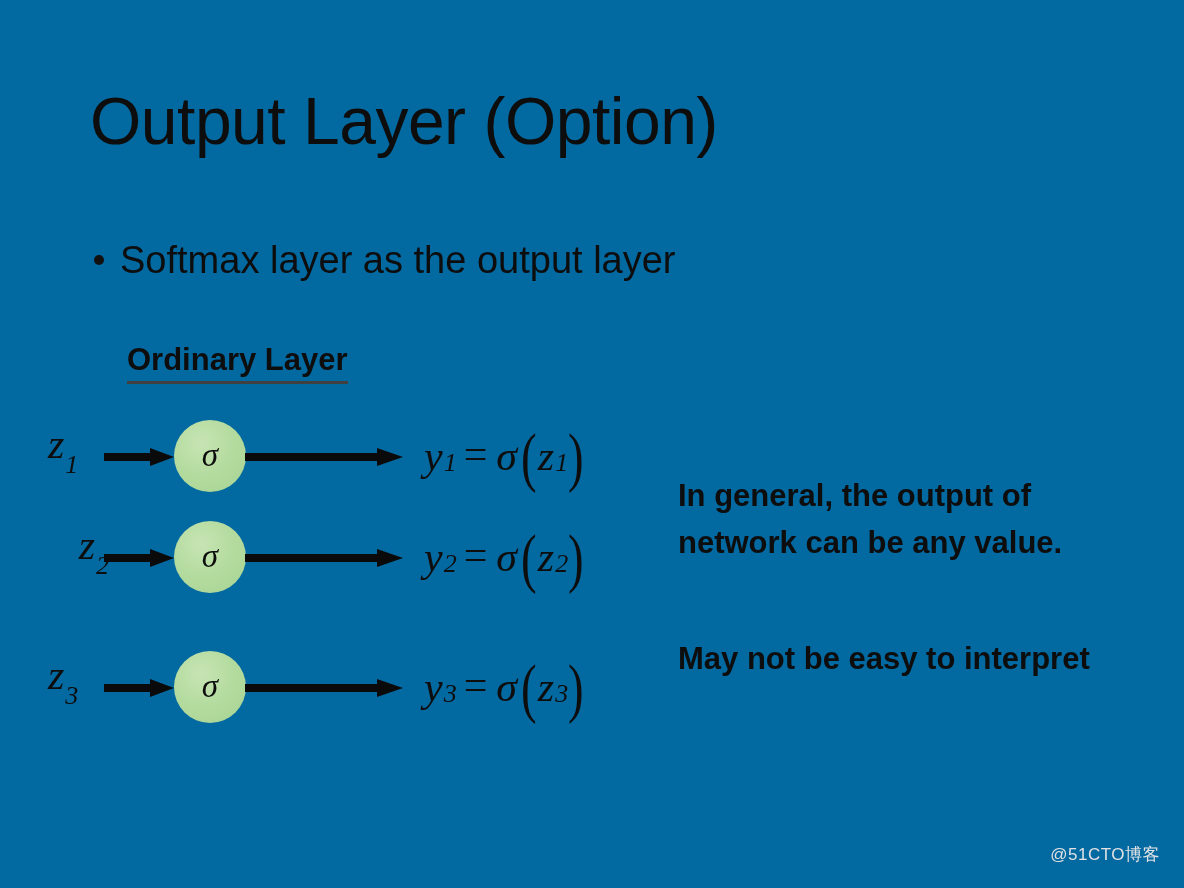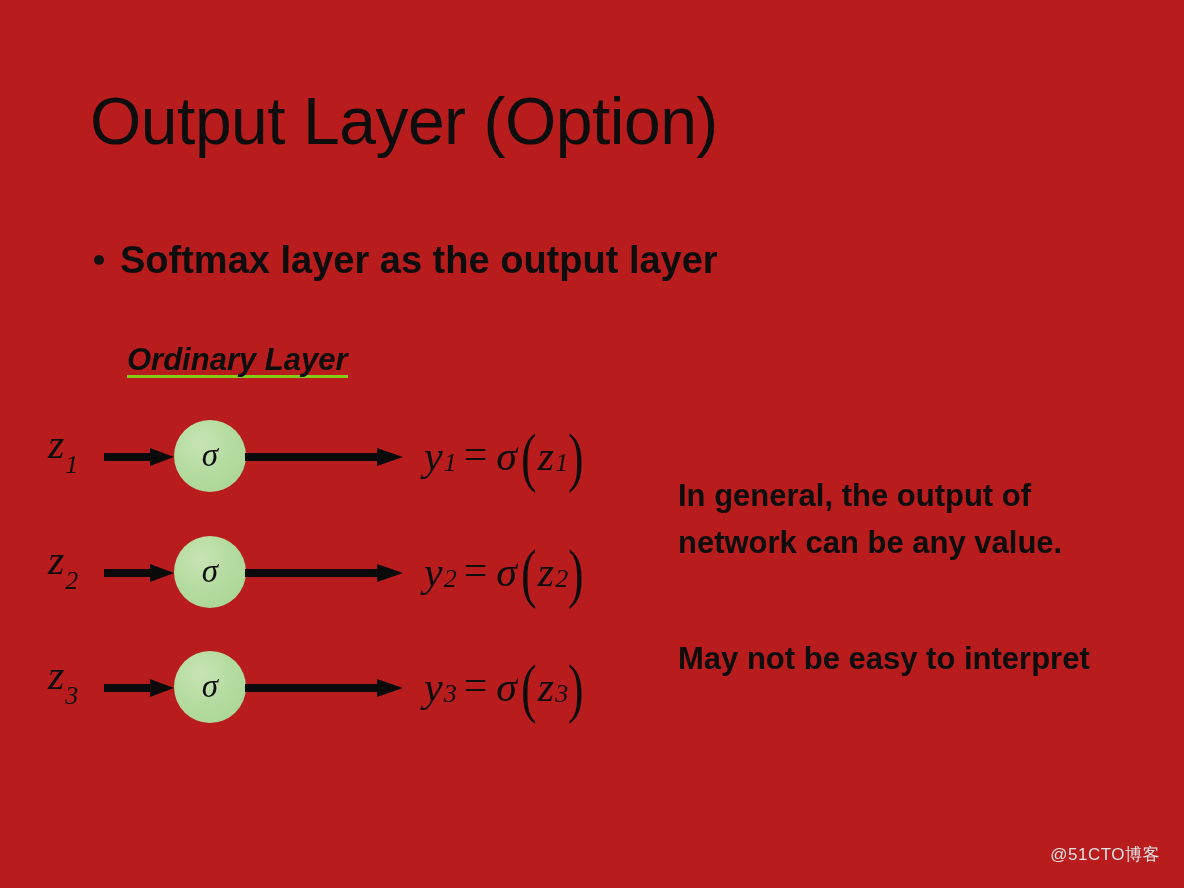--- a/index.html
+++ b/index.html
@@ -13,21 +13,21 @@
     position: relative;
     overflow: hidden;
     font-family: "Liberation Sans", sans-serif;
     color: #000000;
     -webkit-font-smoothing: antialiased;
   }
 
   .slide {
     position: absolute;
     inset: 0;
-    background: #b91c1c;
+    background: #0369a1;
   }
 
   
   .slide-title {
     position: absolute;
     left: 90px;
     top: 88px;
     font-family: "Liberation Sans", sans-serif;
     font-size: 66px;
     font-weight: 400;
@@ -52,58 +52,58 @@
     border-radius: 50%;
     background: #111111;
     margin-right: 16px;
     position: relative;
     top: -8px;
     flex: 0 0 auto;
   }
   .bullet-text {
     font-family: "Liberation Sans", sans-serif;
     font-size: 38px;
-    font-weight: 700;
+    font-weight: 400;
     color: #0d0d0d;
     line-height: 1.1;
   }
 
   
   .section-heading {
     position: absolute;
     left: 127px;
     top: 344px;
     font-family: "Liberation Sans", sans-serif;
     font-size: 31px;
     font-weight: bold;
-    font-style: italic;
-    color: #0d0d0d;
-    white-space: nowrap;
-    border-bottom: 3px solid #84cc16;
+    color: #0d0d0d;
+    white-space: nowrap;
+    padding-bottom: 6px;
+    border-bottom: 3px solid #404040;
     display: inline-block;
     line-height: 1.0;
   }
 
   
   .diagram {
     position: absolute;
     left: 0;
     top: 0;
     width: 660px;
     height: 888px;
   }
   .neuron-row {
     position: absolute;
     left: 0;
     width: 660px;
     height: 110px;
     display: block;
   }
   .neuron-row.r0 { top: 401px; padding-left: 12px; }
-  .neuron-row.r1 { top: 517px; }
+  .neuron-row.r1 { top: 502px; text-align: right; }
   .neuron-row.r2 { top: 632px; }
 
   .z-label {
     position: absolute;
     left: 48px;
     top: 22px;
     width: 60px;
     height: 64px;
     font-family: "Liberation Serif", serif;
     font-style: italic;

